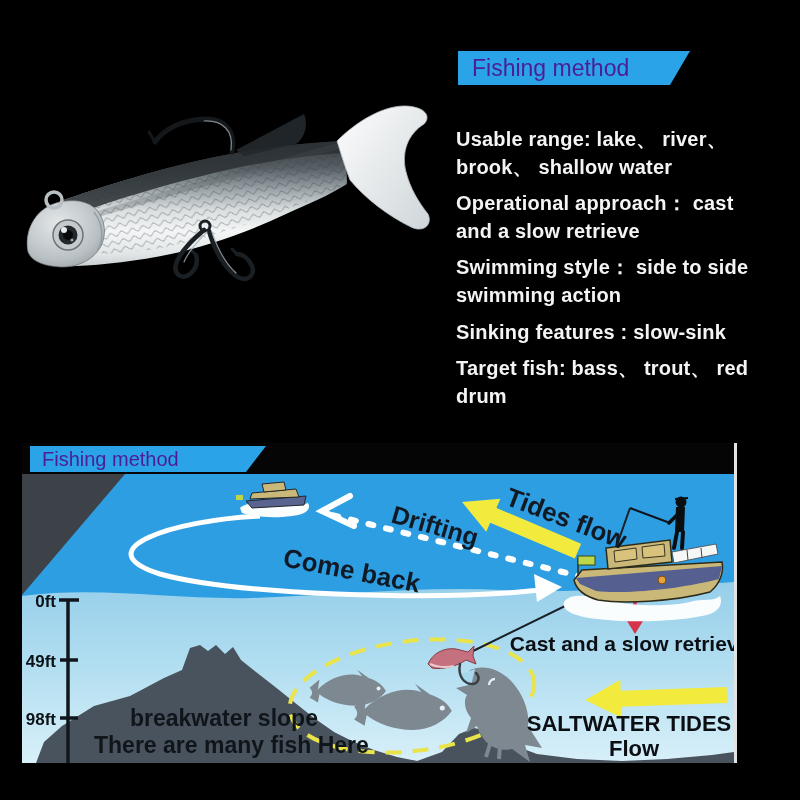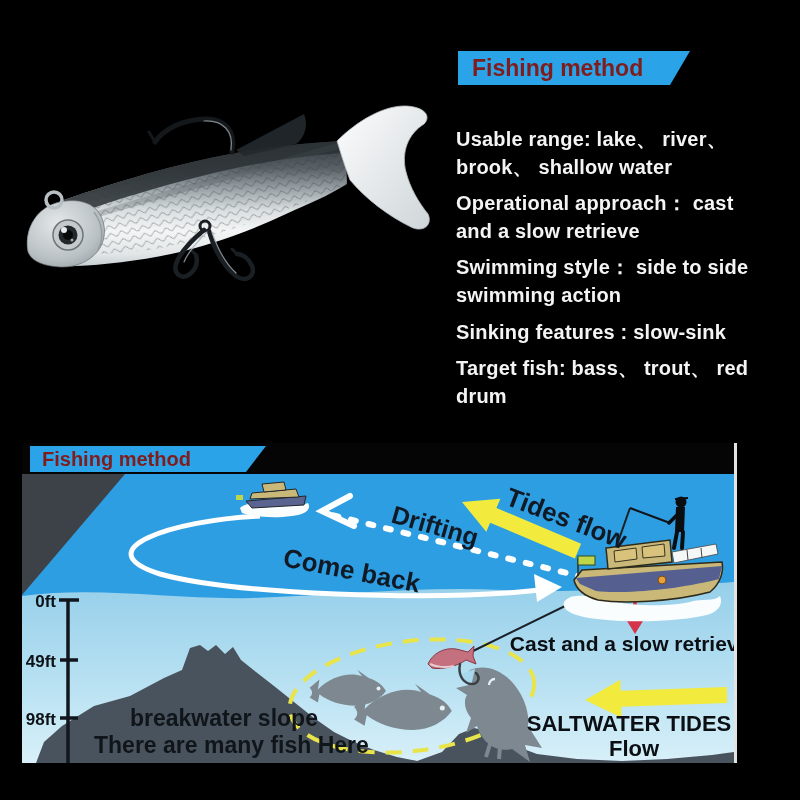--- a/index.html
+++ b/index.html
@@ -3,21 +3,21 @@
 <meta charset="utf-8">
 <style>
   html,body{margin:0;padding:0;background:#000;}
   .stage{position:relative;width:800px;height:800px;background:#000;overflow:hidden;
          font-family:"Liberation Sans","DejaVu Sans",sans-serif;}
   .abs{position:absolute;}
 
   
   .banner{
     background:var(--banner-blue,#2BA3E8);
-    color:#7f1d1d;font-weight:bold;
+    color:#4c1d95;font-weight:normal;
     clip-path:polygon(0 0,100% 0,calc(100% - 20px) 100%,0 100%);
     box-sizing:border-box;
   }
   #top-banner{left:458px;top:51px;width:232px;height:34px;font-size:23px;padding:4px 0 0 14px;}
   #diagram-banner{left:8px;top:3px;width:236px;height:26px;font-size:20px;padding:2px 0 0 12px;}
 
   
   .spec-list{left:456px;top:126px;width:348px;display:flex;flex-direction:column;gap:9px;}
   .spec-item{
     color:#F4F4F4;font-size:20px;line-height:1.38;font-weight:700;

